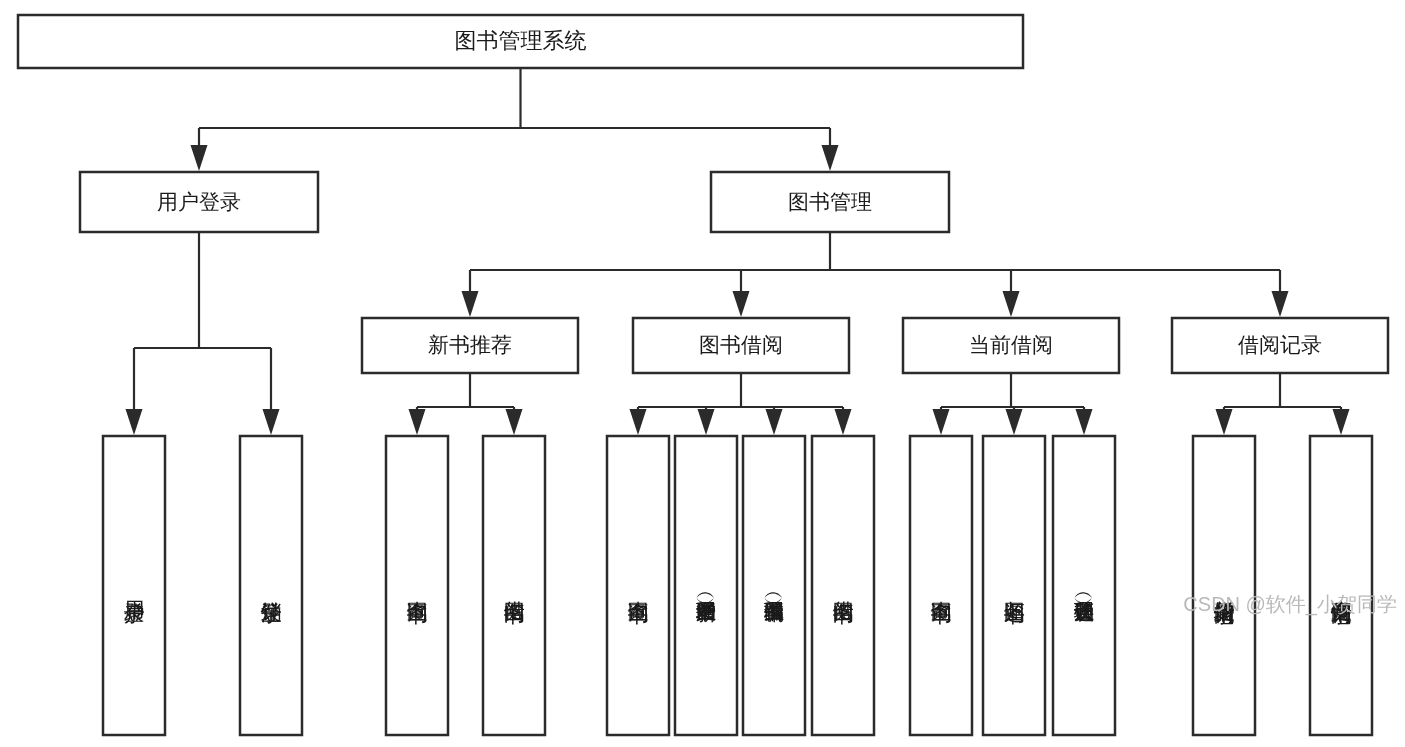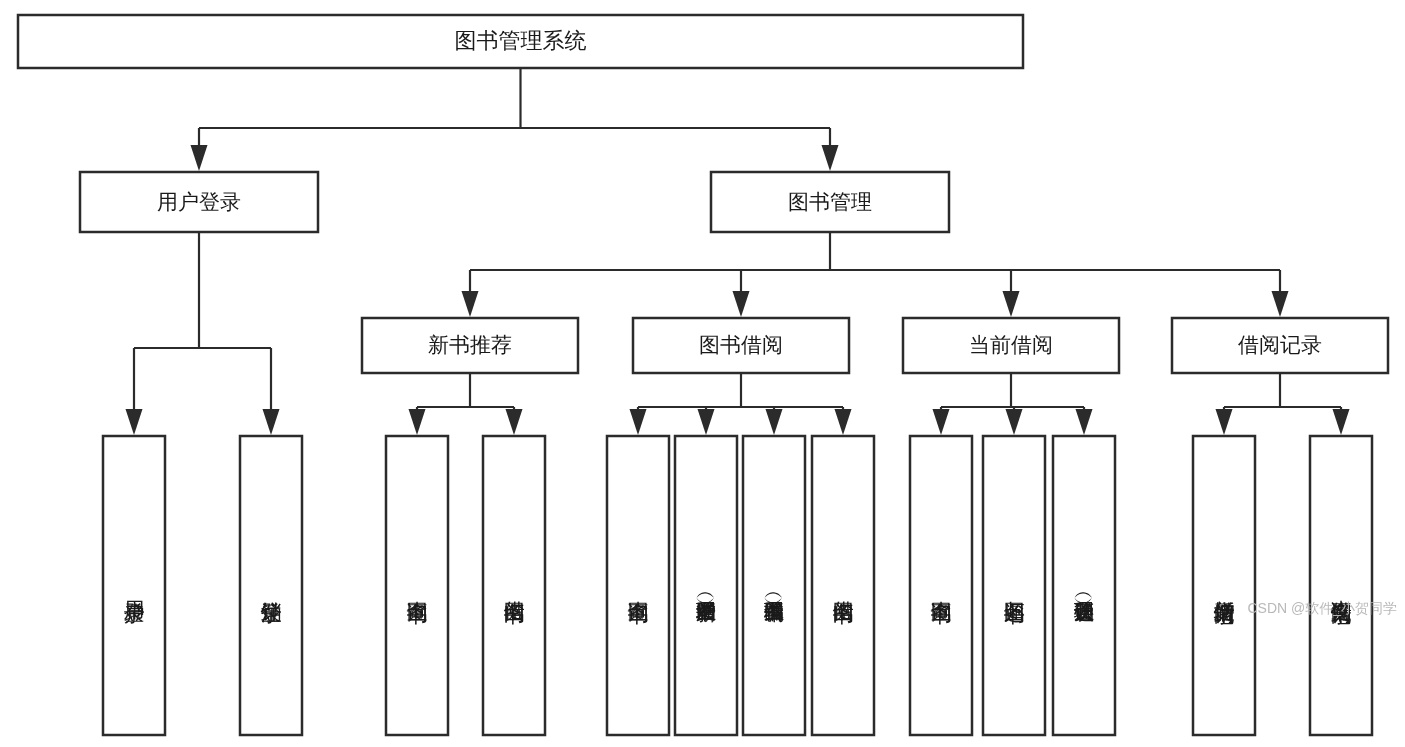--- a/index.html
+++ b/index.html
@@ -72,21 +72,21 @@
   }
   .vlabel.tight {
     letter-spacing: 0px;
     font-size: 20px;
   }
   .watermark {
     position: absolute;
     right: 8px;
     bottom: 4px;
     font-family: "Liberation Sans", "DejaVu Sans", sans-serif;
-    font-size: 14px;
+    font-size: 20px;
     color: #b9b9b9;
     white-space: nowrap;
     user-select: none;
   }
 </style>
 </head>
 <body>
 
 <div id="diagram-root">
   <svg class="diagram-canvas" viewBox="0 0 1405 747">

